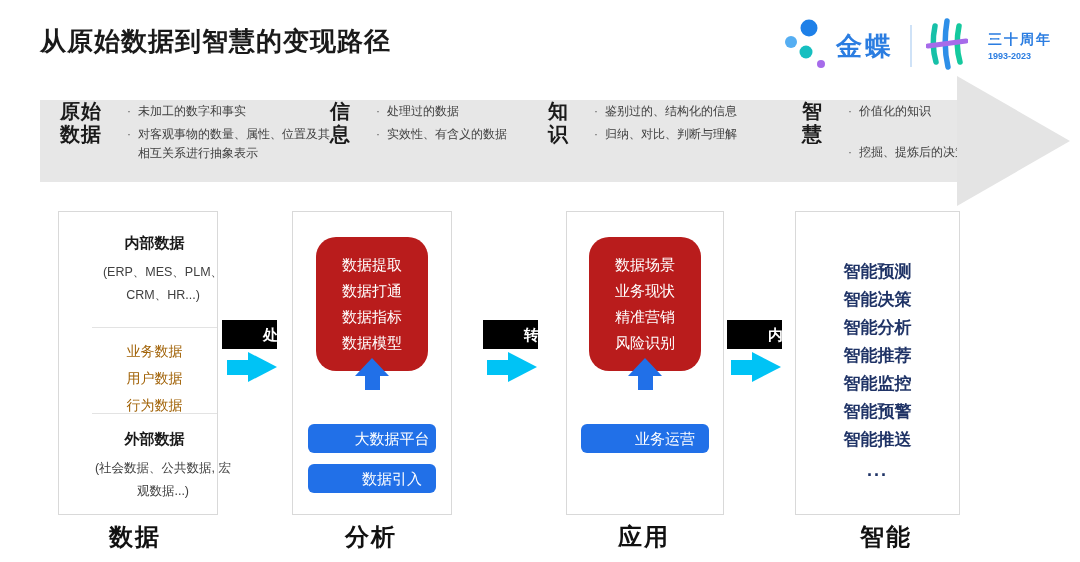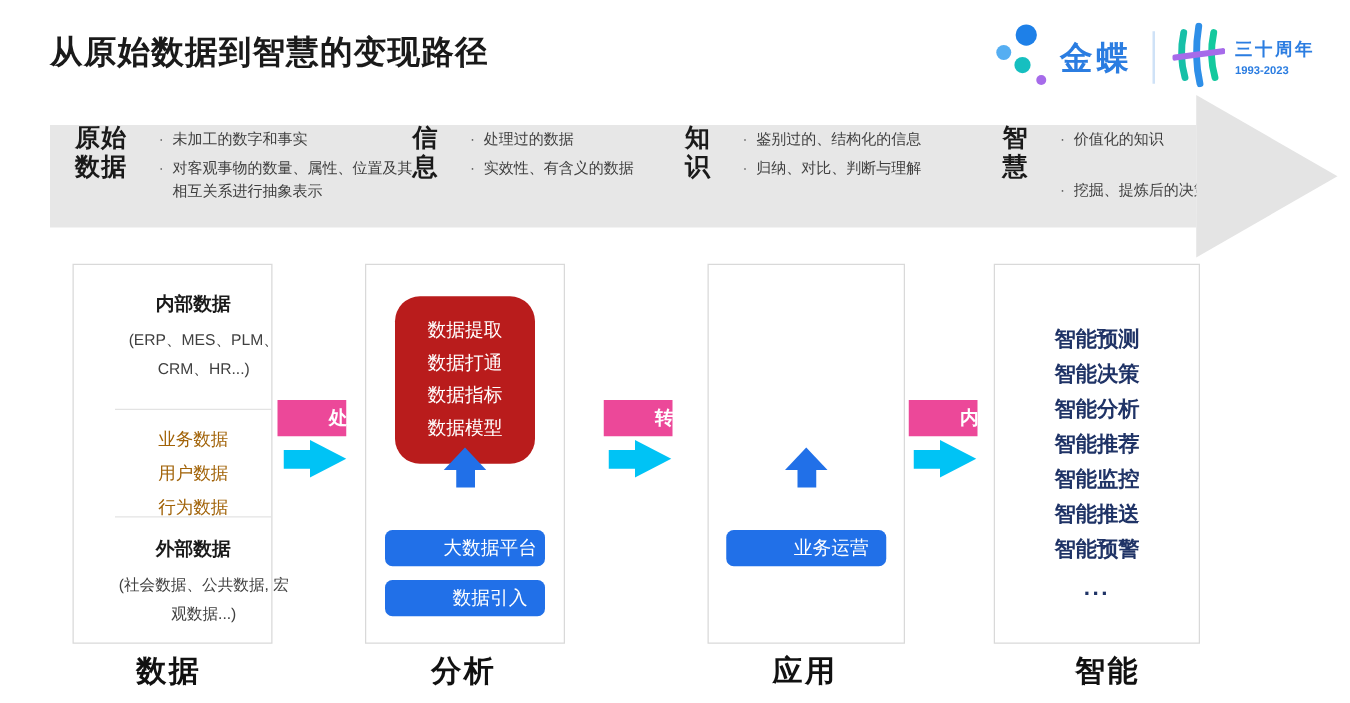--- a/index.html
+++ b/index.html
@@ -6,21 +6,21 @@
   html,body { background:#fff; }
   body { font-family:"Liberation Sans","DejaVu Sans",sans-serif; }
   .stage-canvas { position:relative; width:1080px; height:562px; background:#fff; overflow:hidden; }
 
   .page-title { position:absolute; left:40px; top:24px; font-size:26px; font-weight:bold; color:#1a1a1a; letter-spacing:1px;text-align:right; }
 
   
   .logo { position:absolute; right:28px; top:14px; display:flex; align-items:center; height:64px; }
   .logo .brand-text { font-size:26px; font-weight:bold; color:#2b7de1; letter-spacing:3px; margin-left:8px; }
   .logo .divider { width:2px; height:42px; background:#cfe2f7; margin:0 14px 0 16px; }
-  .logo .ann-text { margin-left:8px; display:flex; flex-direction:column; justify-content:center; }
+  .logo .ann-text { margin-left:20px; display:flex; flex-direction:column; justify-content:center; }
   .logo .ann-label { font-size:14px; font-weight:bold; color:#2b7de1; letter-spacing:2px; }
   .logo .ann-years { font-size:9px; font-weight:bold; color:#2b7de1; margin-top:2px; }
 
   
   .banner-body { position:absolute; left:40px; top:100px; width:917px; height:82px; background:#e7e7e7; }
   .banner-head { position:absolute; left:957px; top:76px; width:0; height:0;
     border-top:65px solid transparent; border-bottom:65px solid transparent; border-left:113px solid #e4e4e4; }
   .stage-group { position:absolute; top:0; height:67px; display:flex; align-items:flex-start; }
   .stage-name { font-size:20px; font-weight:bold; color:#1a1a1a; line-height:23px; white-space:pre-line; letter-spacing:1px; }
   .stage-bullets { margin-left:18px; display:flex; flex-direction:column; justify-content:center; }
@@ -49,21 +49,21 @@
   .up-arrow .stem { width:15px; height:14px; background:#2170e8; margin:0 auto; }
   .pill-btn { position:absolute; left:50%; transform:translateX(-50%); width:128px; height:29px; border-radius:6px;
     background:#2170e8; color:#fff; font-size:15px; line-height:29px; text-align:center;padding-left:40px; }
   .btn-1 { top:212px; } .btn-2 { top:252px; }
 
   .intel-list { position:absolute; top:46px; left:0; width:100%; text-align:center; }
   .intel-item { font-size:17px; font-weight:bold; color:#1f3366; line-height:28px; }
   .intel-more { font-size:18px; font-weight:bold; color:#1f3366; line-height:32px; letter-spacing:2px; }
 
   
-  .conn-badge { position:absolute; top:320px; width:55px; height:29px; background:#ec4899; color:#fff;
+  .conn-badge { position:absolute; top:320px; width:55px; height:29px; background:#000000; color:#fff;
     font-size:15px; font-weight:bold; text-align:center; line-height:29px; letter-spacing:1px;padding-left:41px; }
   .conn-arrow { position:absolute; top:352px; display:flex; align-items:center; }
   .conn-arrow .stem { width:21px; height:15px; background:#00c3f5; }
   .conn-arrow .head { width:0; height:0; border-top:15px solid transparent; border-bottom:15px solid transparent; border-left:29px solid #00c3f5; }
   #conn-1-badge { left:222px; } #conn-1-arrow { left:227px; }
   #conn-2-badge { left:483px; } #conn-2-arrow { left:487px; }
   #conn-3-badge { left:727px; } #conn-3-arrow { left:731px; }
 
   .footer-label { position:absolute; top:521px; width:120px; text-align:center; font-size:24px; font-weight:bold; color:#111; letter-spacing:2px; }
   #fl-data { left:75px; } #fl-analysis { left:311px; } #fl-application { left:584px; } #fl-intelligence { left:826px; }
@@ -171,42 +171,46 @@
     <div class="pill-btn btn-2">数据引入</div>
   </div>
 
   <div class="conn-badge" id="conn-2-badge">转化</div>
   <div class="conn-arrow" id="conn-2-arrow">
     <div class="stem"></div>
       <div class="head"></div>
   </div>
 
   <div class="col-box" id="col-application">
+    <div class="blue-box">数据场景
+业务现状
+精准营销
+风险识别</div>
     <div class="up-arrow">
       <div class="head"></div>
         <div class="stem"></div>
     </div>
     <div class="pill-btn btn-1">业务运营</div>
   </div>
 
   <div class="conn-badge" id="conn-3-badge">内化</div>
   <div class="conn-arrow" id="conn-3-arrow">
     <div class="stem"></div>
       <div class="head"></div>
   </div>
 
   <div class="col-box" id="col-intelligence">
     <div class="intel-list">
       <div class="intel-item">智能预测</div>
       <div class="intel-item">智能决策</div>
       <div class="intel-item">智能分析</div>
       <div class="intel-item">智能推荐</div>
       <div class="intel-item">智能监控</div>
+      <div class="intel-item">智能预警</div>
       <div class="intel-item">智能推送</div>
-      <div class="intel-item">智能预警</div>
       <div class="intel-more">...</div>
     </div>
   </div>
 
   <div class="footer-label" id="fl-data">数据</div>
   <div class="footer-label" id="fl-analysis">分析</div>
   <div class="footer-label" id="fl-application">应用</div>
   <div class="footer-label" id="fl-intelligence">智能</div>
 
 </div>

